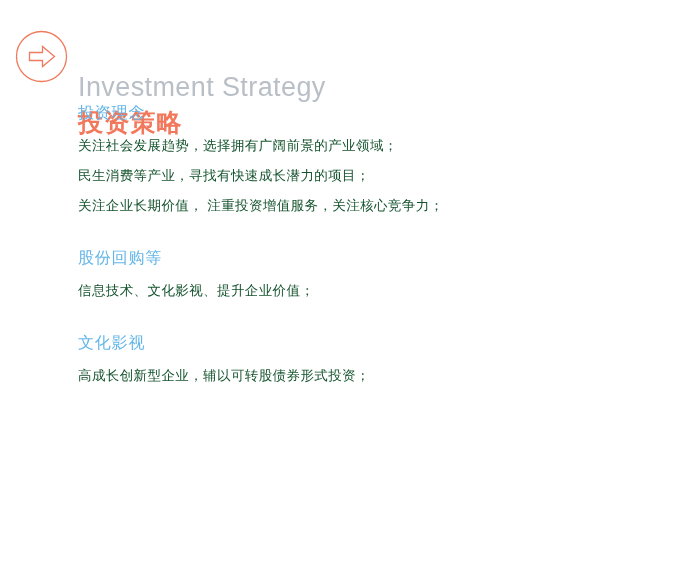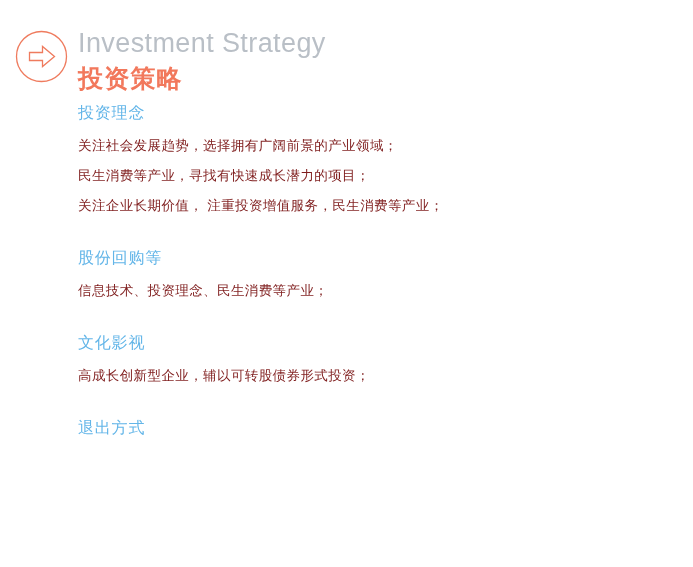--- a/index.html
+++ b/index.html
@@ -50,20 +50,21 @@
     top: 26px;
   }
 
   .title-en {
     font-size: 27px;
     line-height: 34px;
     font-weight: 300;
     letter-spacing: 0.4px;
     color: #b9bfc6;
     white-space: nowrap;
+    margin-top: 44px;
   }
 
   .title-cn {
     font-size: 25px;
     line-height: 32px;
     font-weight: 700;
     letter-spacing: 1.2px;
     color: #f2785c;
     white-space: nowrap;
     margin-top: 2px;
@@ -92,21 +93,21 @@
     color: #62b5e8;
     margin-bottom: 5px;
     white-space: nowrap;
   }
 
   .section-body {
     font-size: 13.5px;
     line-height: 30px;
     font-weight: 400;
     letter-spacing: 0.4px;
-    color: #7f1d1d;
+    color: #14532d;
   }
 
   .body-line {
     white-space: nowrap;
   }
 </style>
 </head>
 <body>
 
 <div id="page">
@@ -127,37 +128,36 @@
 
   </div>
 
   <div class="sections">
 
     <div class="section">
       <div class="section-heading">投资理念</div>
       <div class="section-body">
         <div class="body-line">关注社会发展趋势，选择拥有广阔前景的产业领域；</div>
         <div class="body-line">民生消费等产业，寻找有快速成长潜力的项目；</div>
-        <div class="body-line">关注企业长期价值， 注重投资增值服务，民生消费等产业；</div>
+        <div class="body-line">关注企业长期价值， 注重投资增值服务，关注核心竞争力；</div>
       </div>
     </div>
 
     <div class="section">
       <div class="section-heading">股份回购等</div>
       <div class="section-body">
-        <div class="body-line">信息技术、投资理念、民生消费等产业；</div>
+        <div class="body-line">信息技术、文化影视、提升企业价值；</div>
       </div>
     </div>
 
     <div class="section">
       <div class="section-heading">文化影视</div>
       <div class="section-body">
         <div class="body-line">高成长创新型企业，辅以可转股债券形式投资；</div>
       </div>
     </div>
 
     <div class="section">
-      <div class="section-heading">退出方式</div>
     </div>
 
   </div>
 
 </div>
 
 </body></html>

